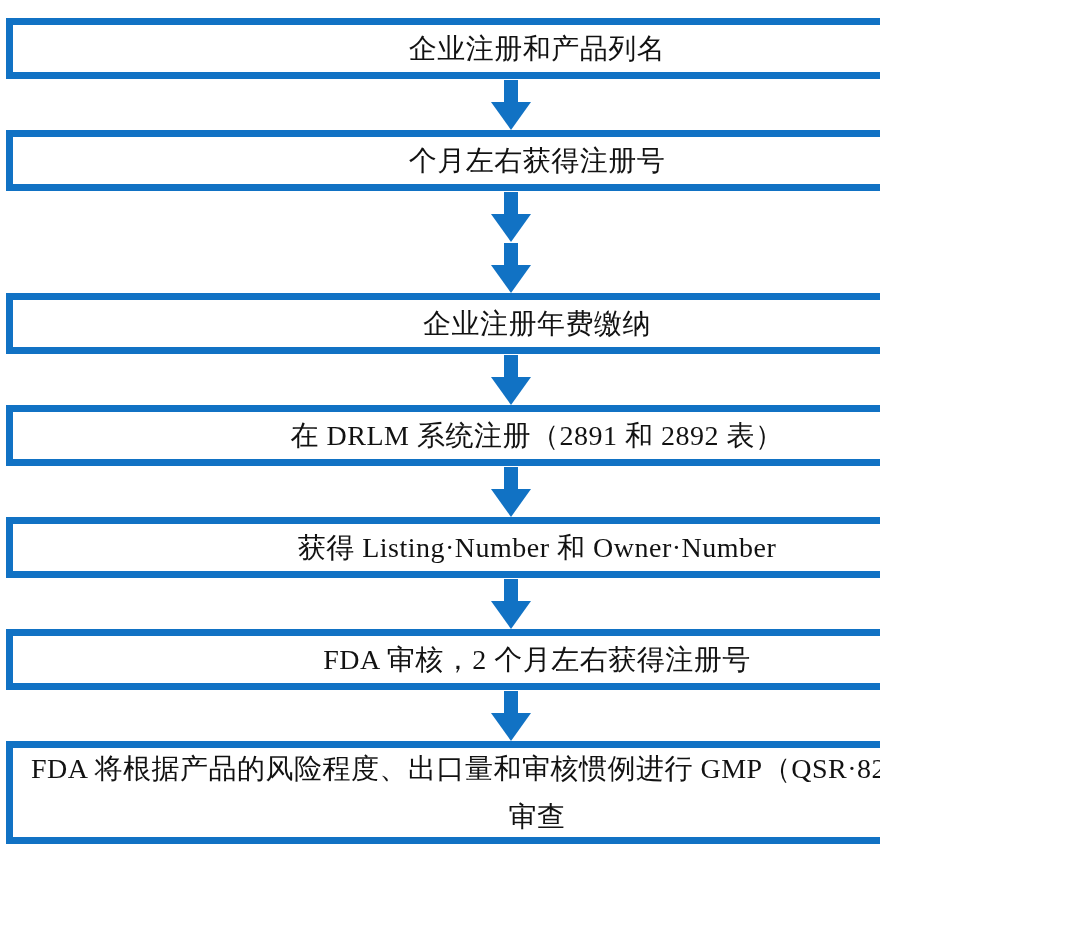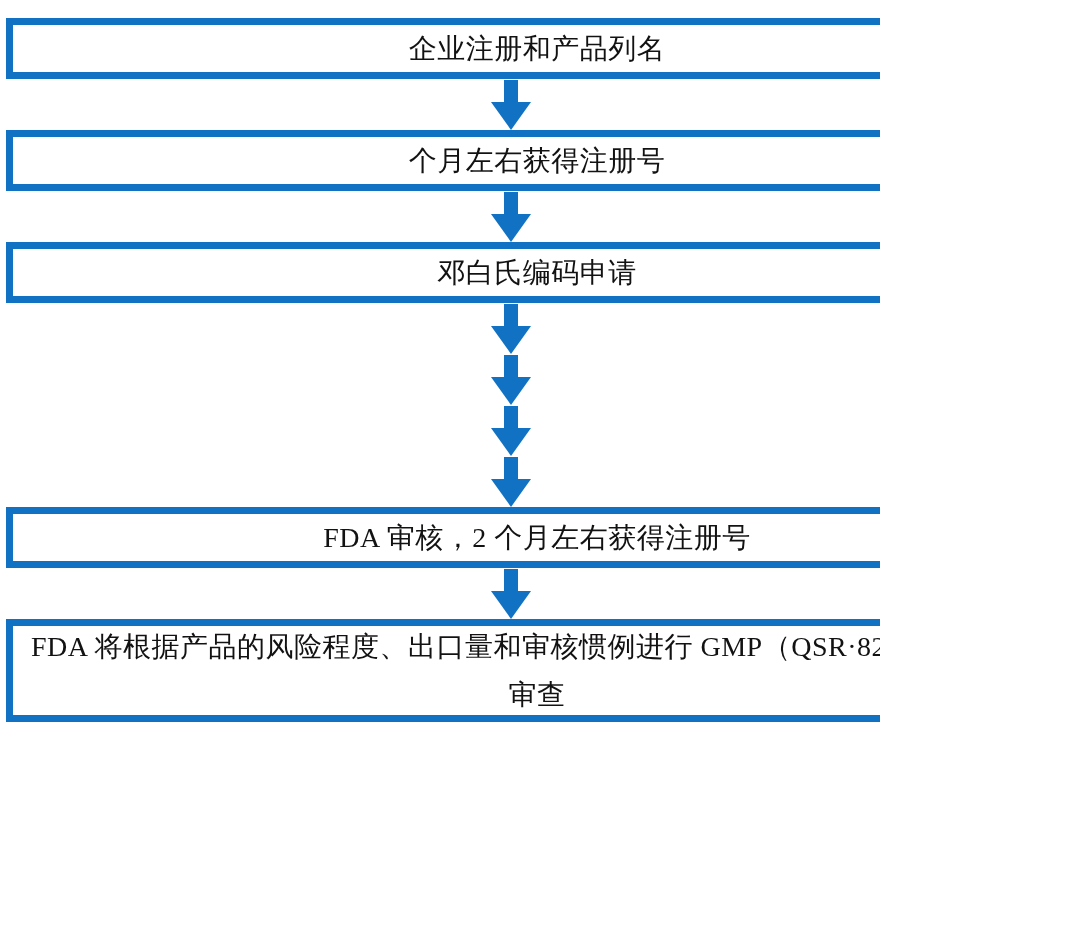--- a/index.html
+++ b/index.html
@@ -96,47 +96,53 @@
       <span class="box-label">个月左右获得注册号</span>
     </div>
 
     <div class="arrow">
       <svg width="42" height="51" viewBox="0 0 42 51">
         <rect class="fill" x="14" y="1" width="14" height="24"></rect>
         <polygon class="fill" points="1,23 41,23 21,51"></polygon>
       </svg>
     </div>
 
+
+    <div class="arrow">
+      <svg width="42" height="51" viewBox="0 0 42 51">
+        <rect class="fill" x="14" y="1" width="14" height="24"></rect>
+        <polygon class="fill" points="1,23 41,23 21,51"></polygon>
+      </svg>
+    </div>
+
     <div class="box">
-      <span class="box-label">邓白氏编码申请</span>
+      <span class="box-label">企业注册年费缴纳</span>
     </div>
 
     <div class="arrow">
       <svg width="42" height="51" viewBox="0 0 42 51">
         <rect class="fill" x="14" y="1" width="14" height="24"></rect>
         <polygon class="fill" points="1,23 41,23 21,51"></polygon>
       </svg>
     </div>
 
+    <div class="box">
+      <span class="box-label">在 DRLM 系统注册（2891 和 2892 表）</span>
+    </div>
 
     <div class="arrow">
       <svg width="42" height="51" viewBox="0 0 42 51">
         <rect class="fill" x="14" y="1" width="14" height="24"></rect>
         <polygon class="fill" points="1,23 41,23 21,51"></polygon>
       </svg>
     </div>
 
-
-    <div class="arrow">
-      <svg width="42" height="51" viewBox="0 0 42 51">
-        <rect class="fill" x="14" y="1" width="14" height="24"></rect>
-        <polygon class="fill" points="1,23 41,23 21,51"></polygon>
-      </svg>
+    <div class="box">
+      <span class="box-label">获得 Listing·Number 和 Owner·Number</span>
     </div>
-
 
     <div class="arrow">
       <svg width="42" height="51" viewBox="0 0 42 51">
         <rect class="fill" x="14" y="1" width="14" height="24"></rect>
         <polygon class="fill" points="1,23 41,23 21,51"></polygon>
       </svg>
     </div>
 
     <div class="box">
       <span class="box-label">FDA 审核，2 个月左右获得注册号</span>

